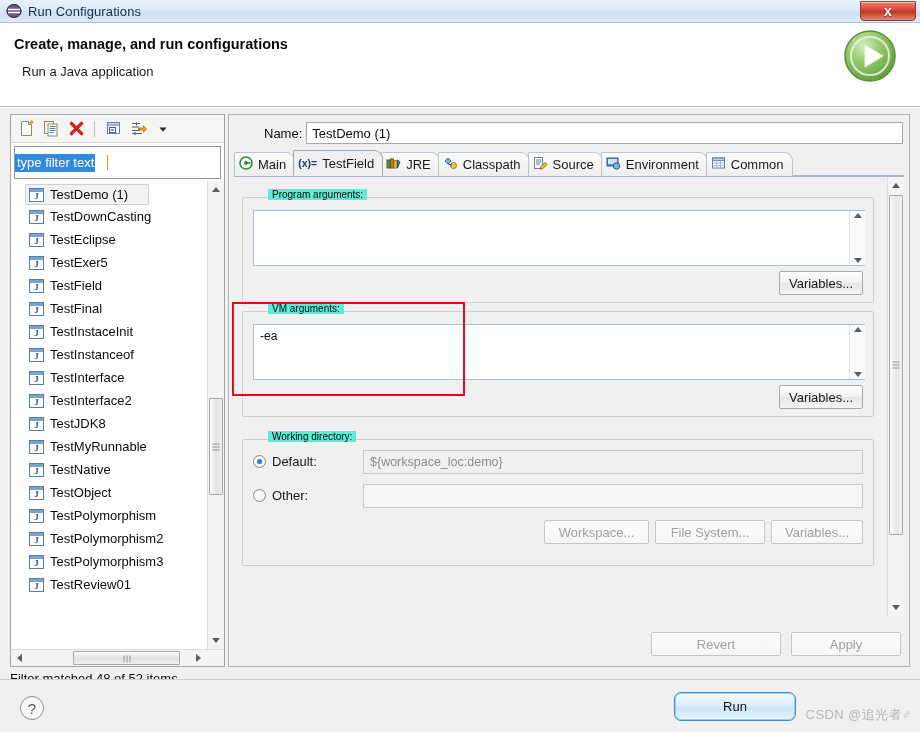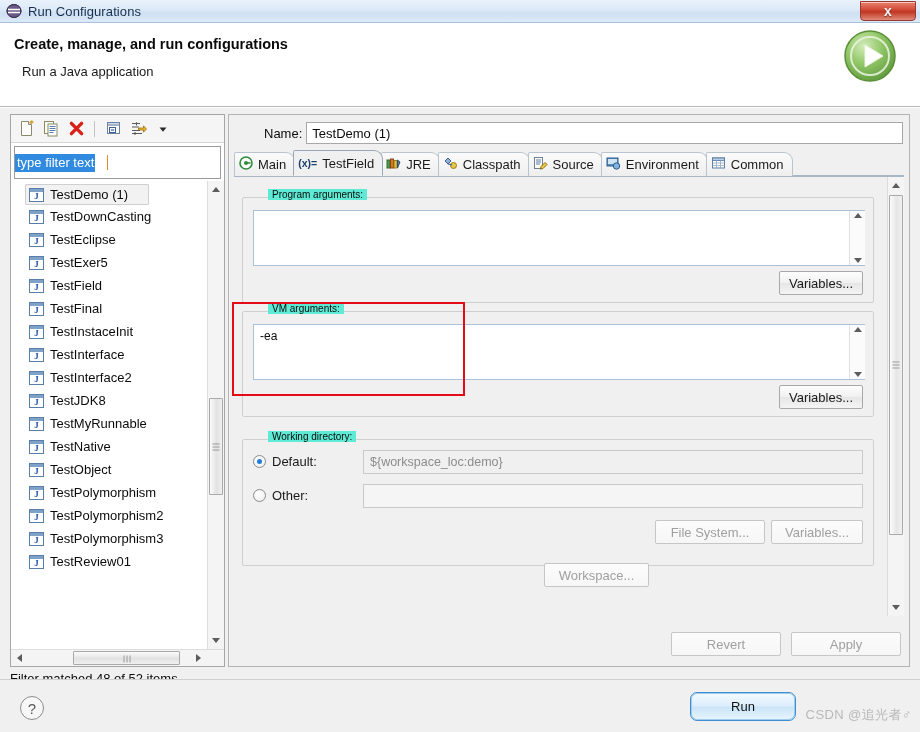--- a/index.html
+++ b/index.html
@@ -271,21 +271,21 @@
     position:absolute; left:0; top:679px; width:920px; height:53px;
     background:#f0f0f0; border-top:1px solid #cfcfcf;
   }
   .helpbtn {
     position:absolute; left:20px; top:16px; width:24px; height:24px;
     border-radius:50%; border:1px solid #8d8d8d; color:#5a5a5a;
     display:flex; align-items:center; justify-content:center;
     font-size:15px; background:#f7f7f7; cursor:pointer;
   }
   .runbtn {
-    position:absolute; right:124px; top:12px; width:106px; height:29px;
+    position:absolute; right:124px; top:12px; width:122px; height:29px;
     border:1px solid #3f8fd0; border-radius:7px;
     background: linear-gradient(to bottom,#f4fafe,#dceefb 48%,#c9e4f8 52%,#e8f5fe);
     box-shadow: 0 0 0 1px #9ecbee inset;
     display:flex; align-items:center; justify-content:center;
     font-size:13px; color:#101010; cursor:pointer;
   }
   .closebtn {
     position:absolute; right:6px; top:12px; width:110px; height:29px;
     border:1px solid #a9a9a9; border-radius:3px;
     background: linear-gradient(to bottom,#fdfdfd,#f2f2f2 48%,#e7e7e7 52%,#f6f6f6);
@@ -422,20 +422,24 @@
         <div class="trow">
           <span class="jicon"></span>
           <span>TestFinal</span>
         </div>
         <div class="trow">
           <span class="jicon"></span>
           <span>TestInstaceInit</span>
         </div>
         <div class="trow">
           <span class="jicon"></span>
+          <span>TestInstanceof</span>
+        </div>
+        <div class="trow">
+          <span class="jicon"></span>
           <span>TestInterface</span>
         </div>
         <div class="trow">
           <span class="jicon"></span>
           <span>TestInterface2</span>
         </div>
         <div class="trow">
           <span class="jicon"></span>
           <span>TestJDK8</span>
         </div>
@@ -616,21 +620,21 @@
             <span>Default:</span>
           </div>
           <div class="roinput" style="left:120px; top:10px; width:500px;">${workspace_loc:demo}</div>
 
           <div class="radiorow" style="left:10px; top:48px;">
             <span class="radio"></span>
             <span>Other:</span>
           </div>
           <div class="roinput" style="left:120px; top:44px; width:500px; background:#f5f5f5;"></div>
 
-          <div class="btn disabled" style="position:absolute; left:301px; top:80px; width:105px;margin-top:43px;">Workspace...</div>
+          <div class="btn disabled" style="position:absolute; left:301px; top:80px; width:105px;">Workspace...</div>
           <div class="btn disabled" style="position:absolute; left:412px; top:80px; width:110px;">File System...</div>
           <div class="btn disabled" style="position:absolute; left:528px; top:80px; width:92px;">Variables...</div>
         </div>
 
       </div>
 
       <div class="cvsb">
         <div class="arrow-up">
             <span class="arrowglyph au"></span>
           </div>
@@ -641,21 +645,21 @@
               <i></i>
             </span>
         </div>
         <div class="arrow-dn">
             <span class="arrowglyph ad"></span>
           </div>
       </div>
     </div>
 
     <div class="applyrow">
-      <div class="btn disabled" style="width:110px;">Revert</div>
+      <div class="btn disabled" style="width:130px;">Revert</div>
       <div class="btn disabled" style="width:110px;">Apply</div>
     </div>
   </div>
 </div>
 
 <div class="redbox"></div>
 
 <div class="footer">
   <div class="helpbtn">?</div>
   <div class="runbtn">Run</div>

